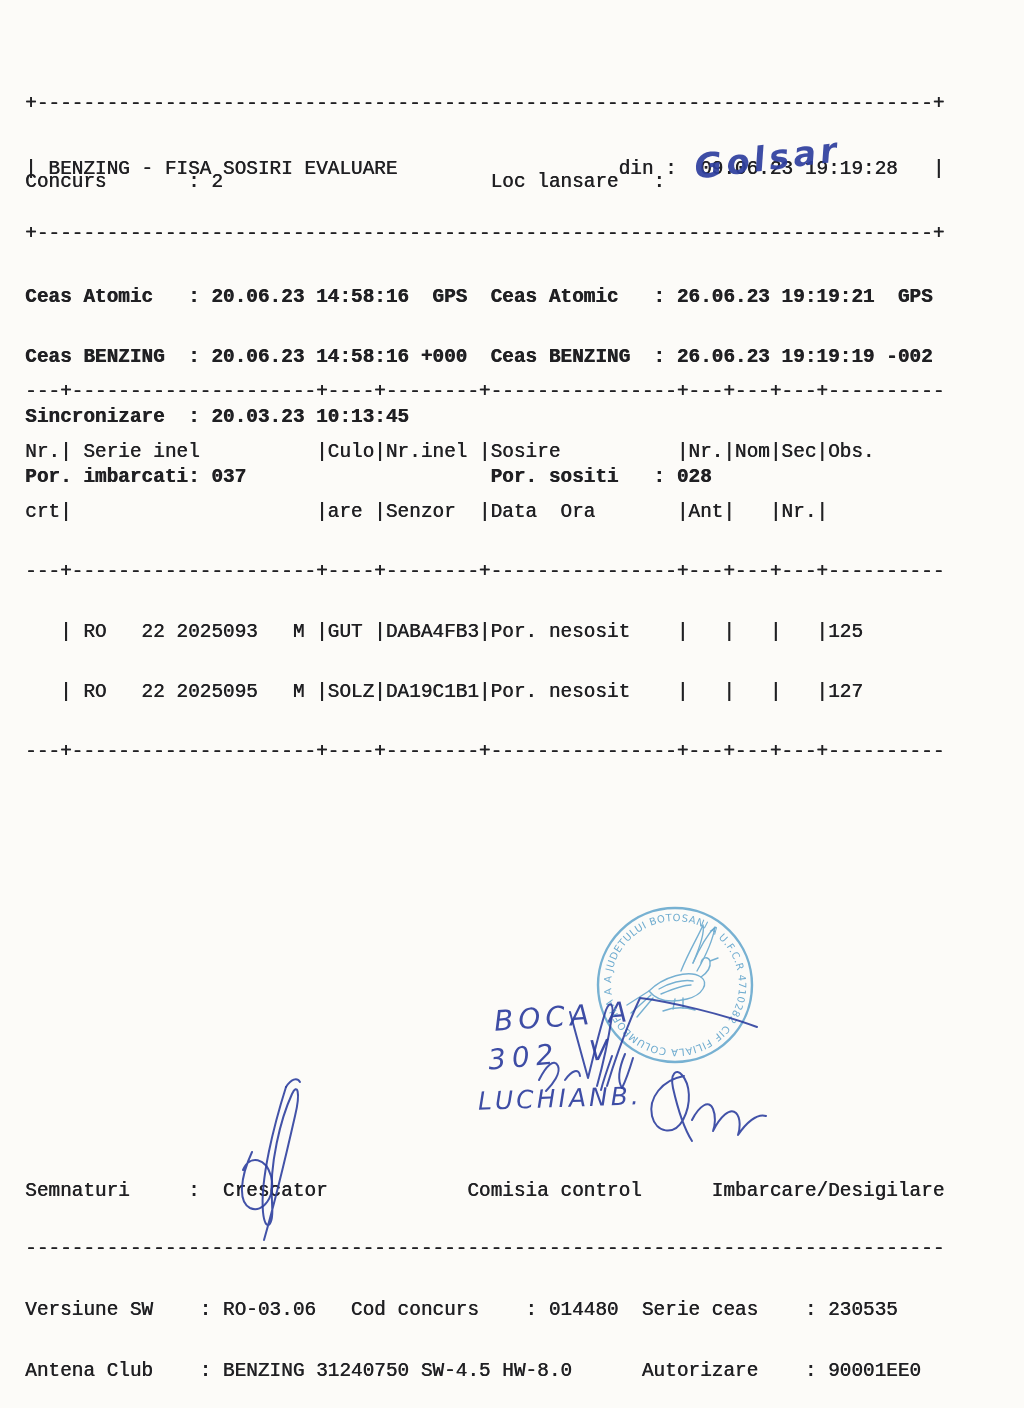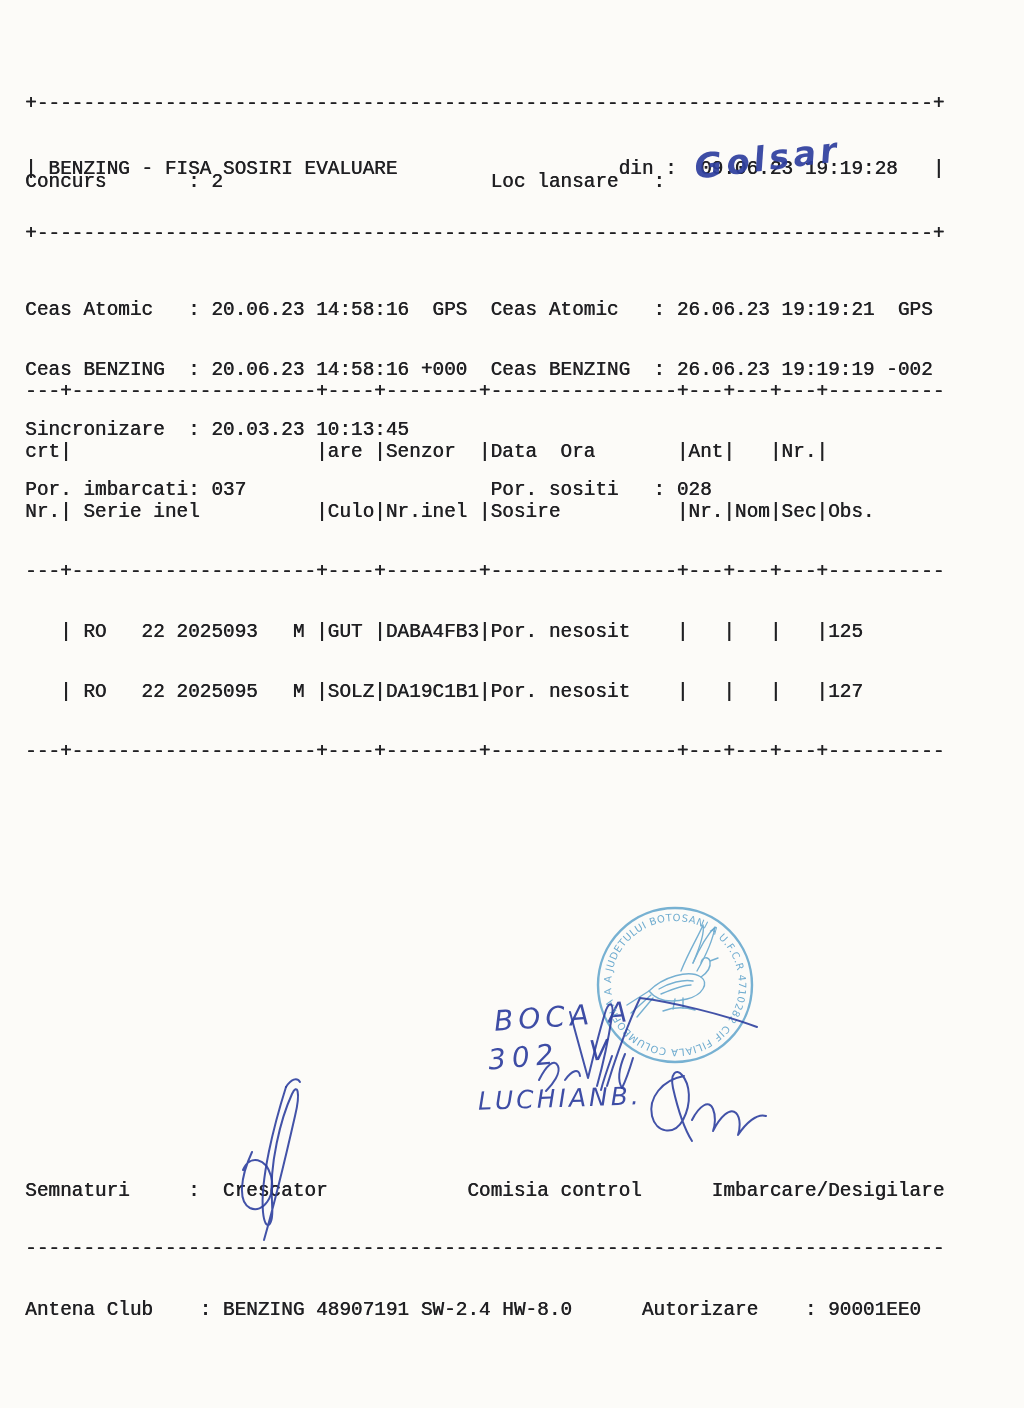--- a/index.html
+++ b/index.html
@@ -32,44 +32,45 @@
     <div class="pl">+-----------------------------------------------------------------------------+</div>
     <div class="pl">| BENZING - FISA SOSIRI EVALUARE                   din :  09.06.23 19:19:28   |</div>
     <div class="pl">+-----------------------------------------------------------------------------+</div>
   </div>
 
   <div class="grp" style="top:132px;">
     <div class="pl">Concurs       : 2                       Loc lansare   :</div>
     <div class="pl"></div>
   </div>
 
-  <div class="grp" style="top:260px;">
+  <div class="grp" style="top:247px;font-weight:bold;">
     <div class="pl">Ceas Atomic   : 20.06.23 14:58:16  GPS  Ceas Atomic   : 26.06.23 19:19:21  GPS</div>
     <div class="pl">Ceas BENZING  : 20.06.23 14:58:16 +000  Ceas BENZING  : 26.06.23 19:19:19 -002</div>
     <div class="pl">Sincronizare  : 20.03.23 10:13:45</div>
     <div class="pl">Por. imbarcati: 037                     Por. sositi   : 028</div>
   </div>
 
   <div class="grp" style="top:342px;">
     <div class="pl">---+---------------------+----+--------+----------------+---+---+---+----------</div>
+    <div class="pl">Nr.| Serie inel          |Culo|Nr.inel |Sosire          |Nr.|Nom|Sec|Obs.</div>
     <div class="pl">crt|                     |are |Senzor  |Data  Ora       |Ant|   |Nr.|</div>
-    <div class="pl">Nr.| Serie inel          |Culo|Nr.inel |Sosire          |Nr.|Nom|Sec|Obs.</div>
     <div class="pl">---+---------------------+----+--------+----------------+---+---+---+----------</div>
     <div class="pl">   | RO   22 2025093   M |GUT |DABA4FB3|Por. nesosit    |   |   |   |125</div>
     <div class="pl">   | RO   22 2025095   M |SOLZ|DA19C1B1|Por. nesosit    |   |   |   |127</div>
     <div class="pl">---+---------------------+----+--------+----------------+---+---+---+----------</div>
   </div>
 
   <div class="grp" style="top:1141px;">
     <div class="pl">Semnaturi     :  Crescator            Comisia control      Imbarcare/Desigilare</div>
   </div>
 
   <div class="grp g-ftr" style="top:1199px;">
     <div class="pl">-------------------------------------------------------------------------------</div>
-    <div class="pl">Antena Club    : BENZING 48907191 SW-2.4 HW-8.0      Autorizare    : 90001EE0</div>
+    <div class="pl">Versiune SW    : RO-03.06   Cod concurs    : 014480  Serie ceas    : 230535</div>
+    <div class="pl">Antena Club    : BENZING 31240750 SW-4.5 HW-8.0      Autorizare    : 90001EE0</div>
     
     
   </div>
 
   <span class="hand" style="left:694px;top:138px;font-size:34px;letter-spacing:4px;transform:rotate(-7deg);font-weight:bold;">Golsar</span>
   <span class="hand" style="left:494px;top:1000px;font-size:28px;letter-spacing:5px;transform:rotate(-4deg);">BOCA A</span>
   <span class="hand" style="left:488px;top:1038px;font-size:28px;letter-spacing:6px;transform:rotate(-5deg);">302  V</span>
   <span class="hand" style="left:478px;top:1084px;font-size:25px;letter-spacing:3px;transform:rotate(-2deg);">LUCHIANB.</span>
 
   <svg class="overlay" width="1024" height="1408" viewBox="0 0 1024 1408">

